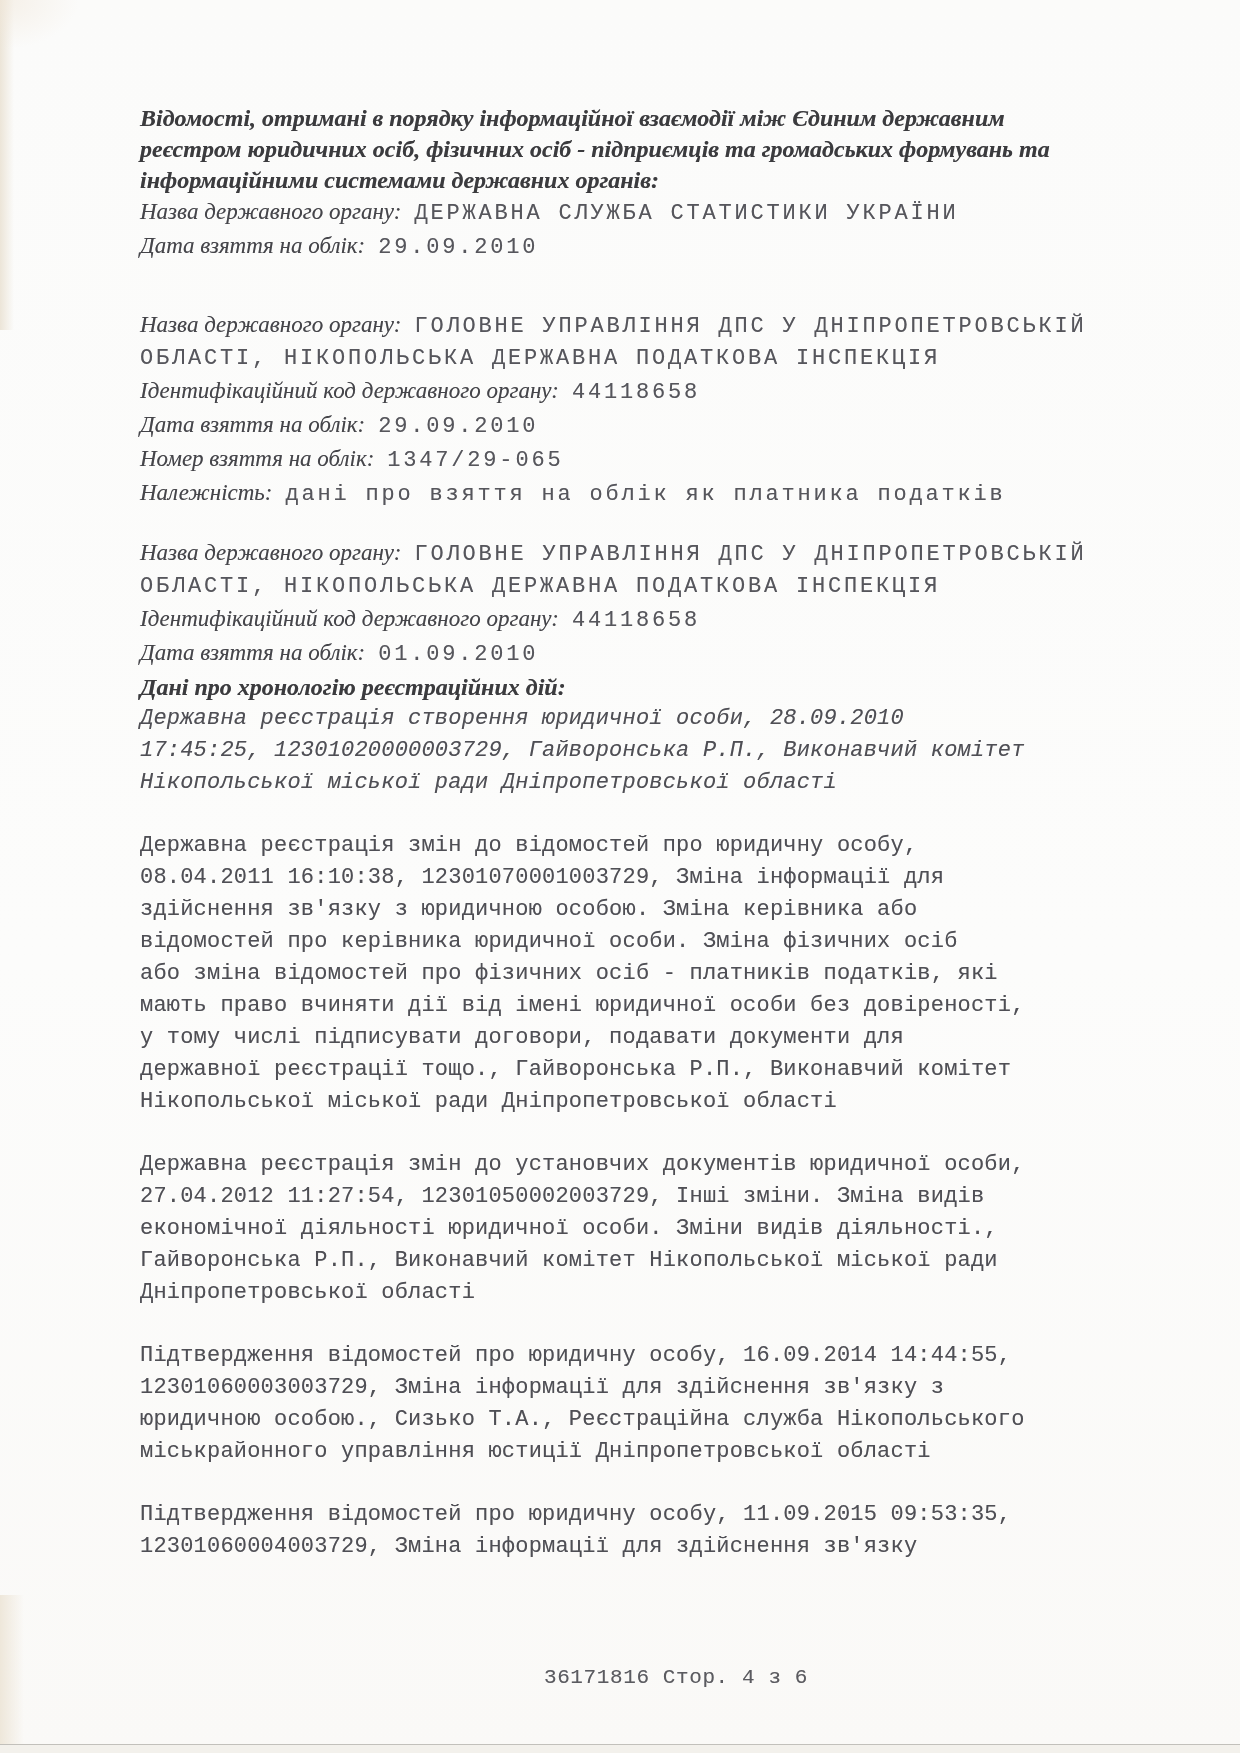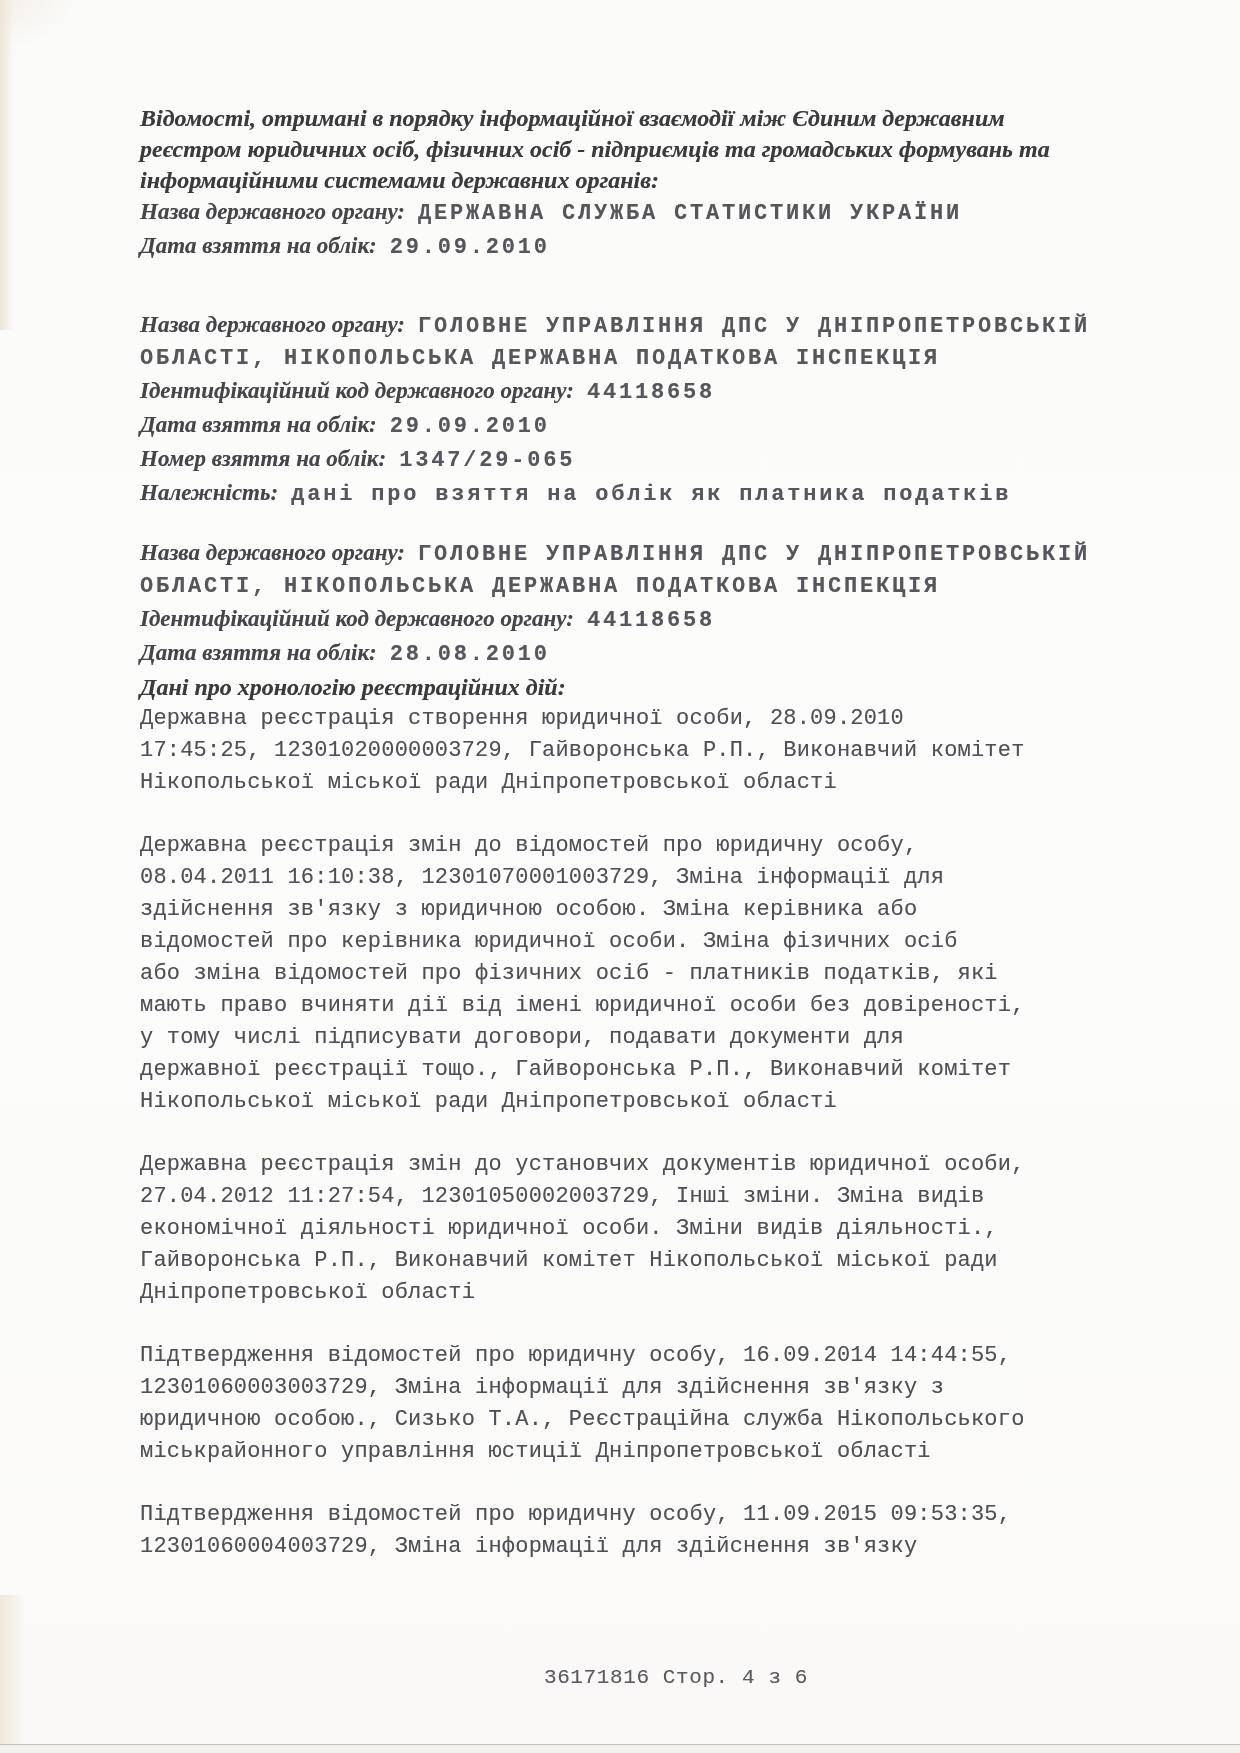--- a/index.html
+++ b/index.html
@@ -39,21 +39,21 @@
 
   .heading {
     font-family: "Liberation Serif", serif;
     font-style: italic; font-weight: bold;
     font-size: 24px; line-height: 31px;
     color: #3b3b3e;
     white-space: pre;
     text-shadow: 0 0 0.5px rgba(60,60,64,0.5);
   }
 
-  .agency { margin-top: 0; font-weight: bold; }
+  .agency { margin-top: 0; }
   .agency.m45 { margin-top: 45px; }
   .agency.m26 { margin-top: 26px; }
 
   .fline { line-height: 32px; }
   .flabel {
     font-family: "Liberation Serif", serif;
     font-style: italic;
     font-size: 23px; color: #45454a;
     margin-right: 13px;
     text-shadow: 0 0 0.5px rgba(70,70,74,0.4);
@@ -75,21 +75,21 @@
   }
   .entry {
     margin-top: 31px;
     font-family: "Liberation Mono", "DejaVu Sans Mono", monospace;
     font-size: 22px; line-height: 32px;
     color: #4f4f55;
     letter-spacing: 0.2px;
     white-space: pre;
     text-shadow: 0 0 0.6px rgba(79,79,85,0.35);
   }
-  .entry.first { margin-top: 0; }
+  .entry.first { margin-top: 0; font-style: italic; }
 
   .page-footer {
     position: absolute; top: 1666px; left: 0; width: 100%;
     text-align: center;
     transform: translateX(56px);
     font-family: "Liberation Mono", "DejaVu Sans Mono", monospace;
     font-size: 21px; color: #5b5b60;
     letter-spacing: 0.6px;
     text-shadow: 0 0 0.6px rgba(91,91,96,0.35);
   }
@@ -139,21 +139,21 @@
 
   <div class="agency m26">
     <div class="fline">
       <span class="flabel">Назва державного органу:</span><span class="fval">ГОЛОВНЕ УПРАВЛІННЯ ДПС У ДНІПРОПЕТРОВСЬКІЙ
 ОБЛАСТІ, НІКОПОЛЬСЬКА ДЕРЖАВНА ПОДАТКОВА ІНСПЕКЦІЯ</span>
     </div>
     <div class="fline">
       <span class="flabel">Ідентифікаційний код державного органу:</span><span class="fval">44118658</span>
     </div>
     <div class="fline">
-      <span class="flabel">Дата взяття на облік:</span><span class="fval">28.08.2010</span>
+      <span class="flabel">Дата взяття на облік:</span><span class="fval">01.09.2010</span>
     </div>
   </div>
 
   <div class="chron-heading">Дані про хронологію реєстраційних дій:</div>
 
   <div class="entry first">Державна реєстрація створення юридичної особи, 28.09.2010
 17:45:25, 12301020000003729, Гайворонська Р.П., Виконавчий комітет
 Нікопольської міської ради Дніпропетровської області</div>
   <div class="entry">Державна реєстрація змін до відомостей про юридичну особу,
 08.04.2011 16:10:38, 12301070001003729, Зміна інформації для

